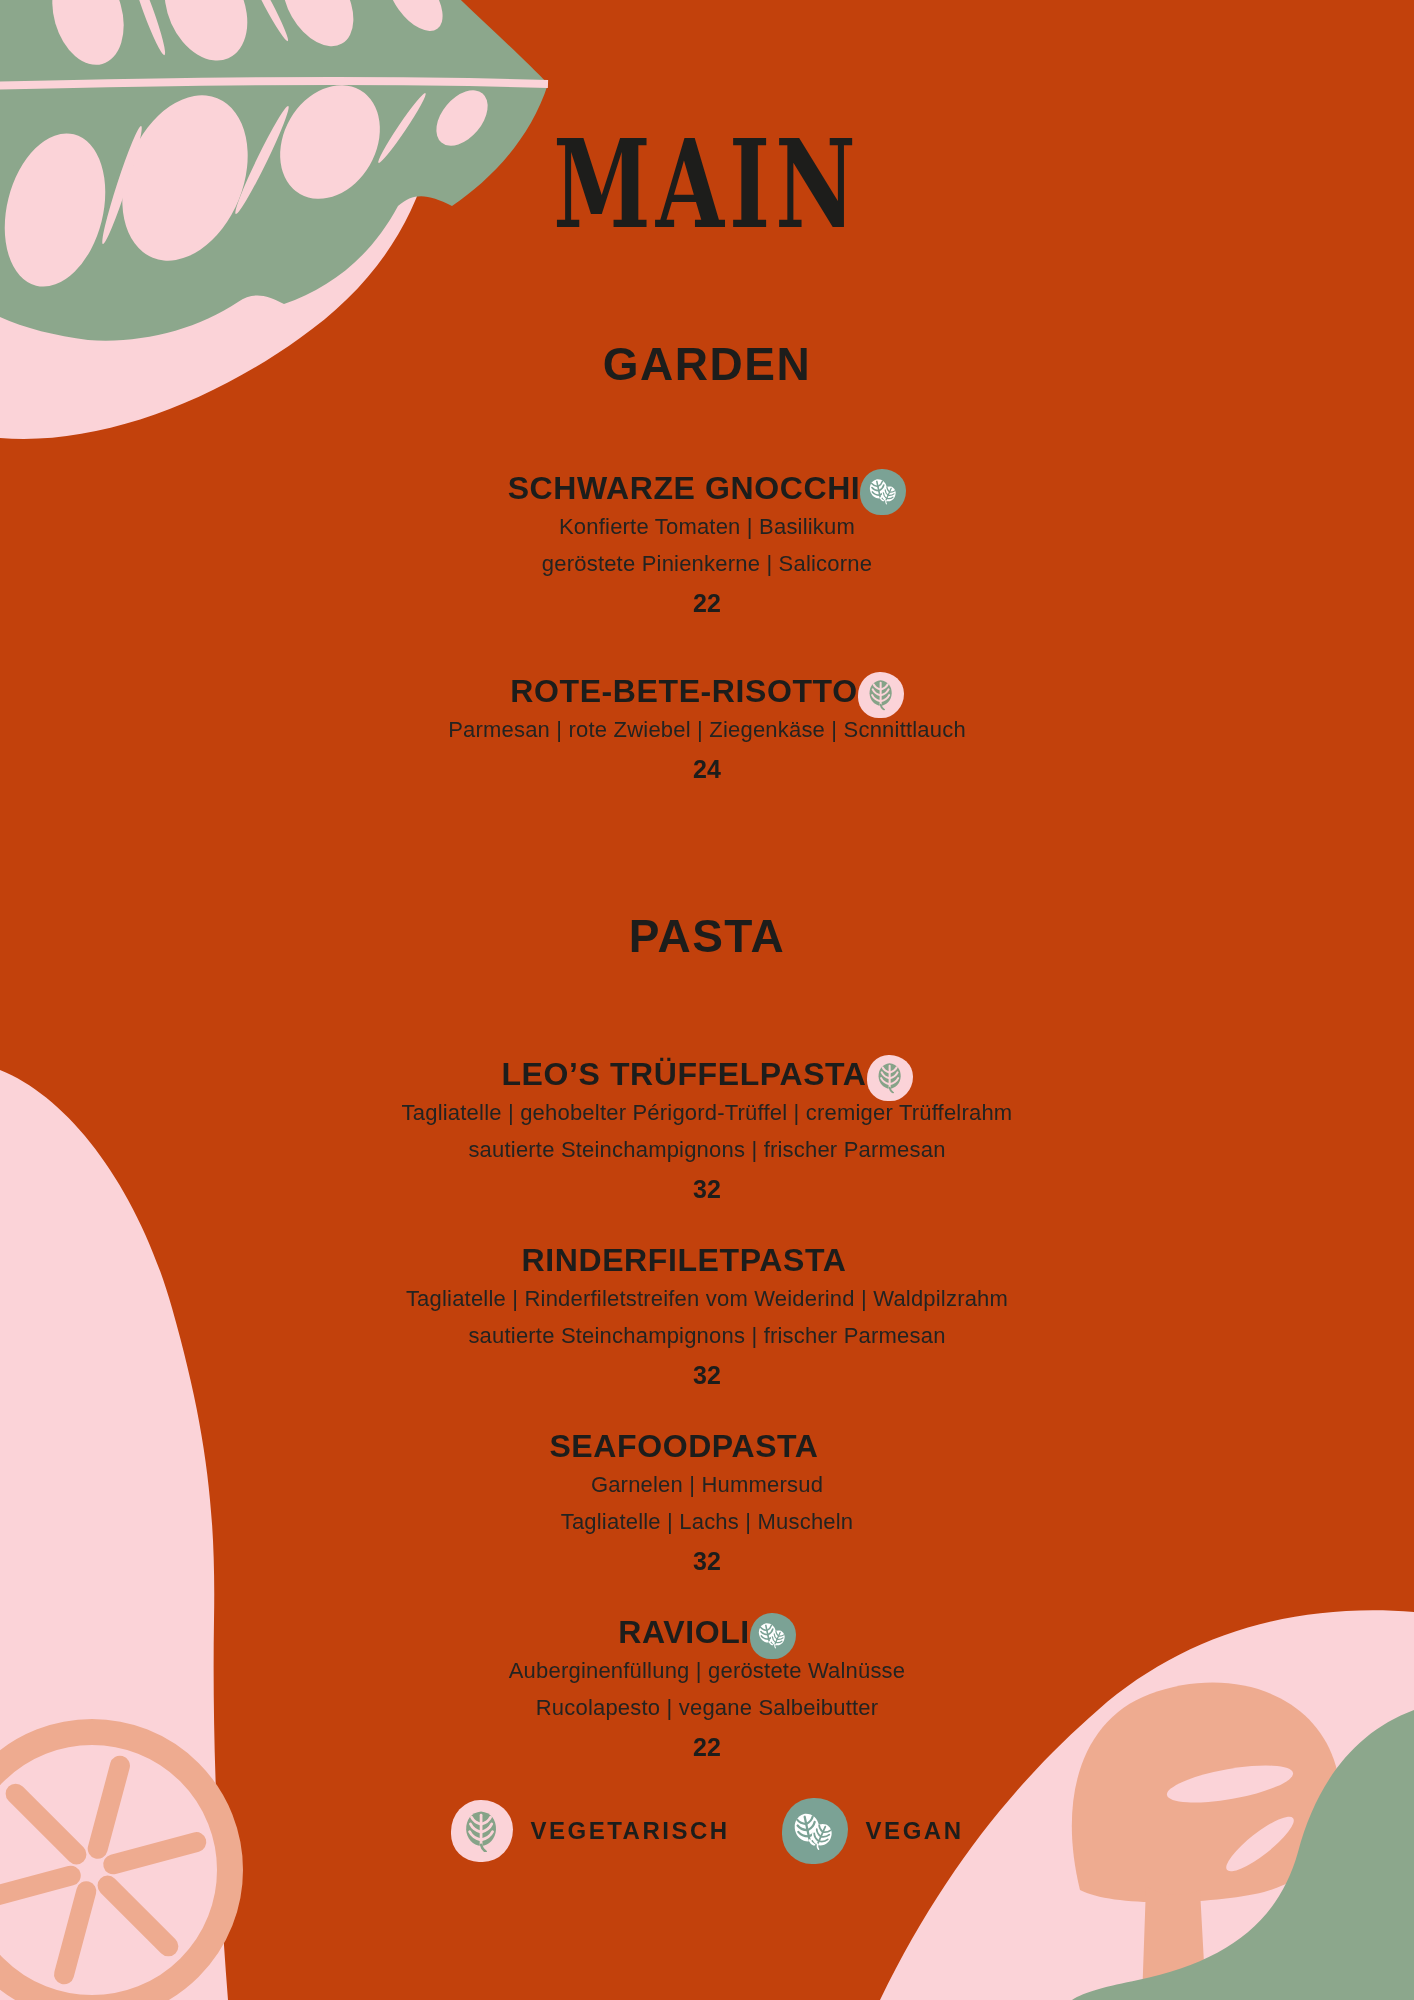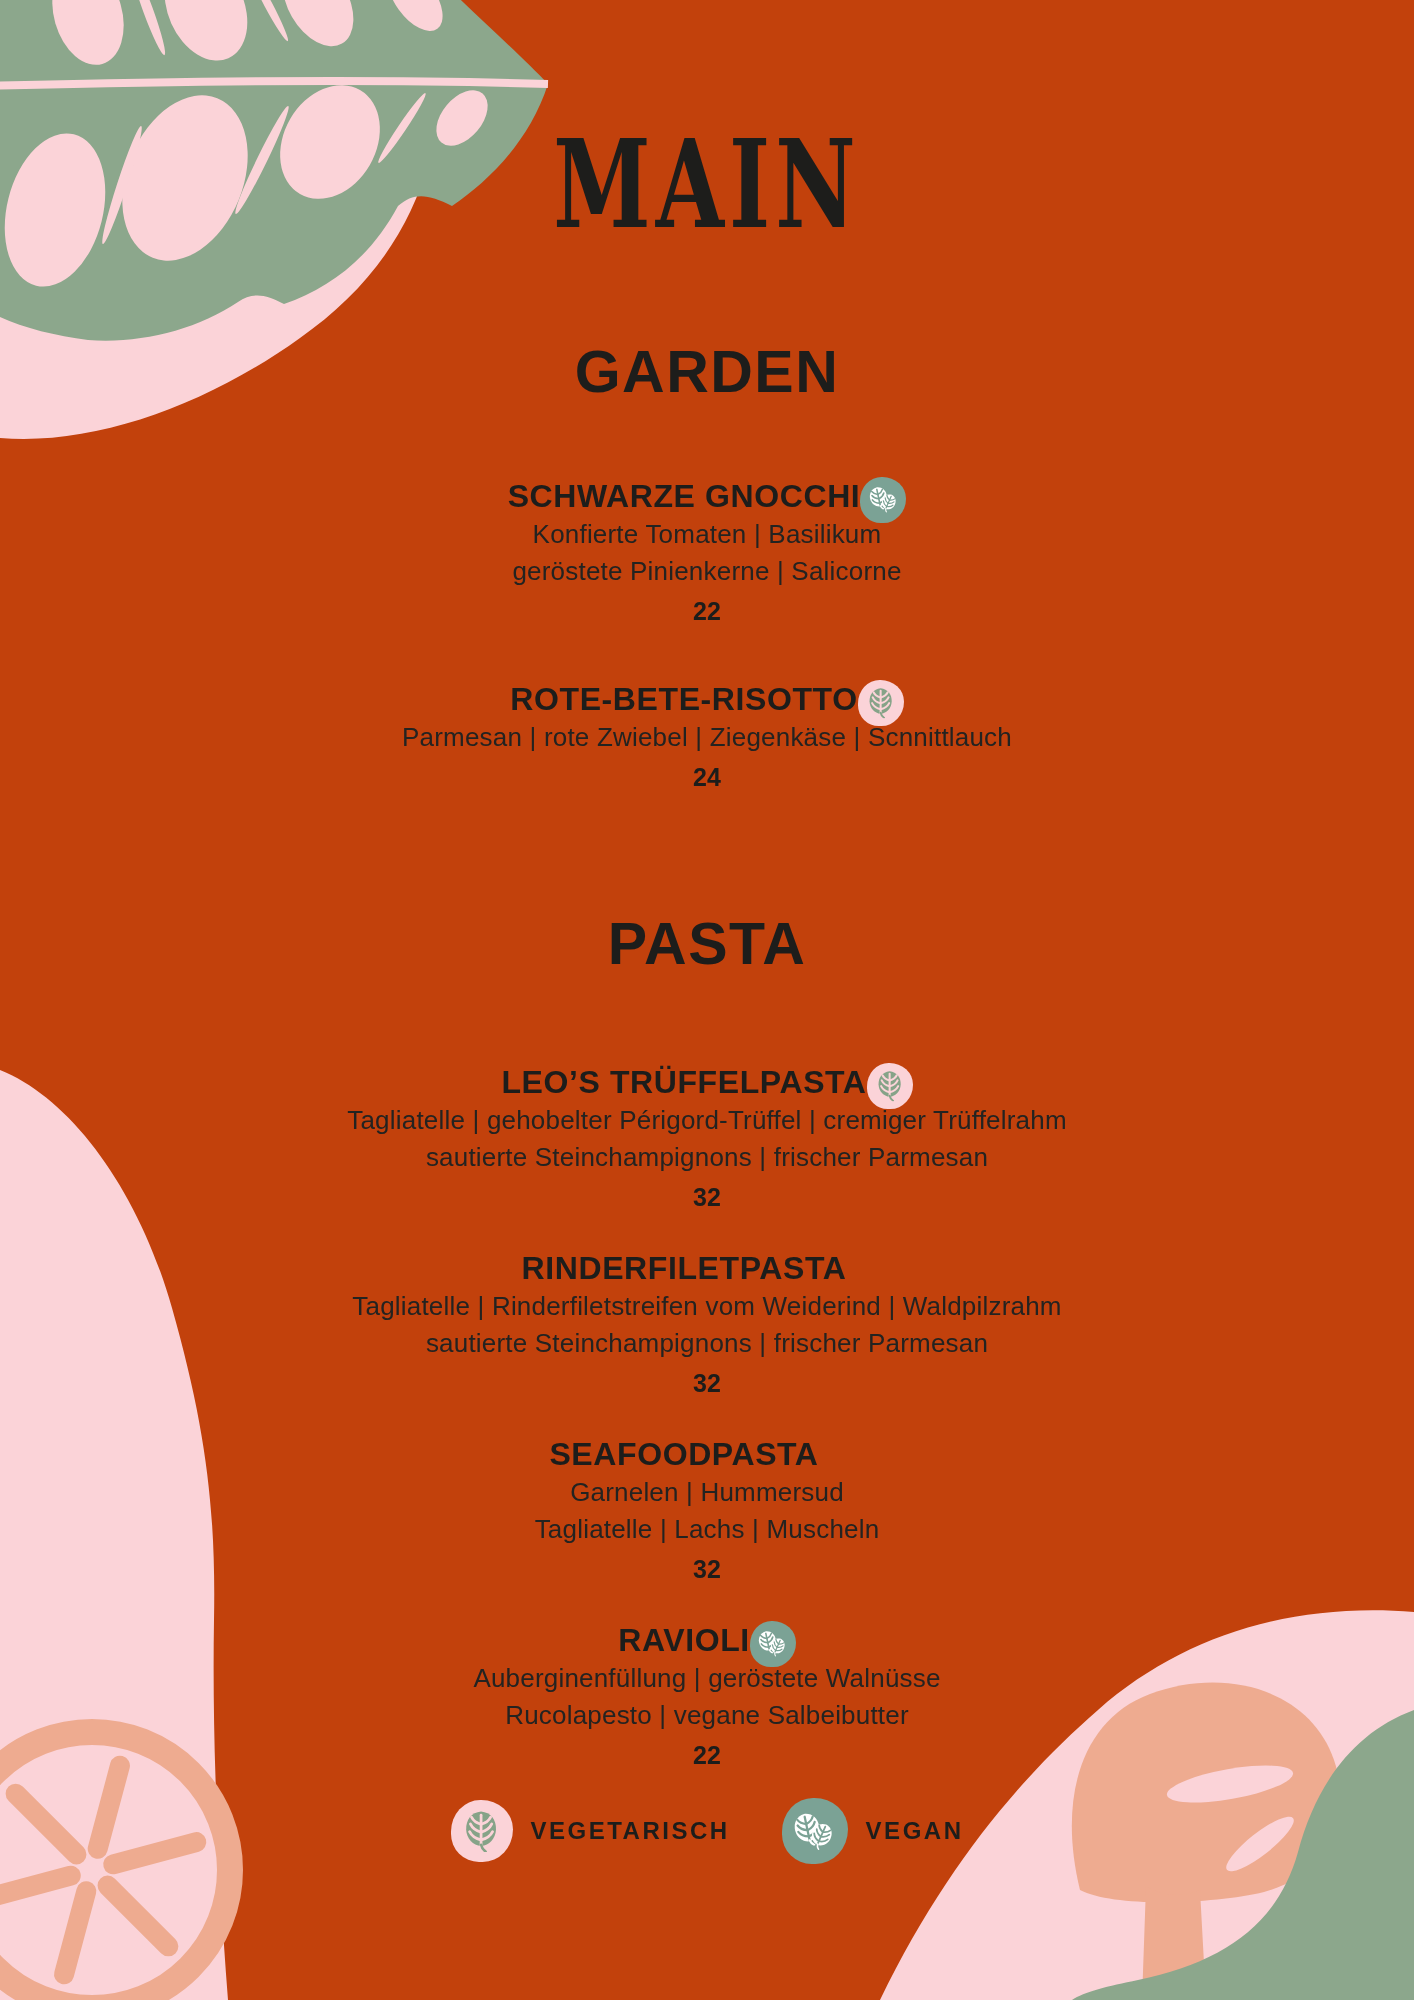--- a/index.html
+++ b/index.html
@@ -21,38 +21,38 @@
     position:absolute;top:112px;left:0;width:100%;
     margin:0;text-align:center;
     font-family:"DejaVu Serif", serif;
     font-weight:700;font-size:88px;letter-spacing:5px;
     transform:scaleY(1.38);transform-origin:center top;
   }
   .section{position:absolute;left:0;width:100%;text-align:center;}
   #section-garden{top:330px;}
   #section-pasta{top:902px;}
   .section-title{
-    margin:16px;font-size:59px;line-height:52px;font-weight:700;letter-spacing:1.5px;
+    margin:8px;font-size:46px;line-height:52px;font-weight:700;letter-spacing:1.5px;
   }
   #section-garden .items{margin-top:78px;}
   #section-pasta .items{margin-top:92px;}
 
   .item{margin:0 auto;}
   #section-garden .item{margin-bottom:50px;}
   #section-pasta .item{margin-bottom:33px;}
   .item-head{
     display:flex;justify-content:center;align-items:center;
     height:40px;
   }
   .item-name{
     font-size:32px;font-weight:700;letter-spacing:.6px;white-space:nowrap;
   }
   .item-desc{margin-top:0;}
   .desc-line{
-    font-size:26px;line-height:37px;letter-spacing:.2px;color:#232321;white-space:nowrap;
+    font-size:22px;line-height:37px;letter-spacing:.2px;color:#232321;white-space:nowrap;
   }
   .item-price{
     margin-top:4px;font-size:25px;line-height:35px;font-weight:700;
   }
 
   
   .badge{
     display:inline-flex;align-items:center;justify-content:center;
     border-radius:48% 52% 50% 46% / 52% 48% 54% 46%;
     flex:0 0 auto;transform:translateY(4px);

